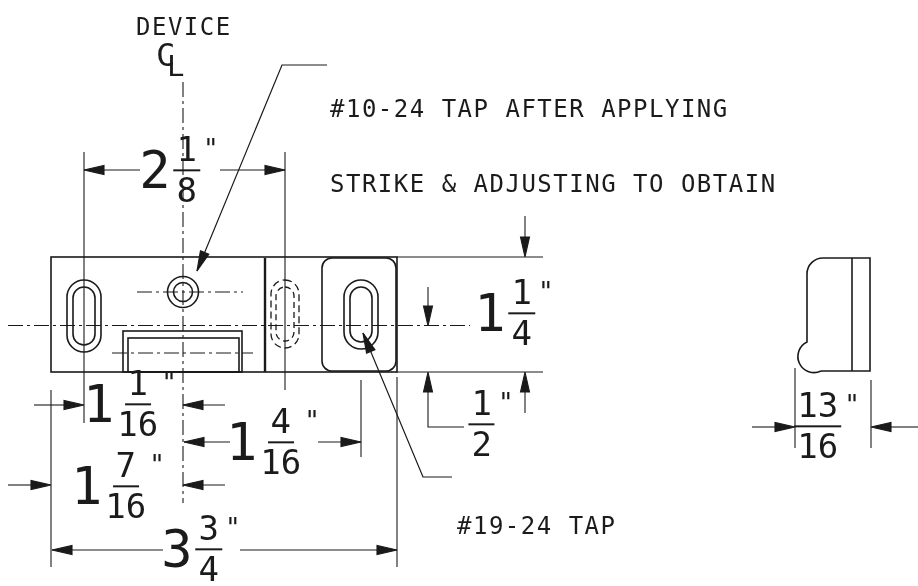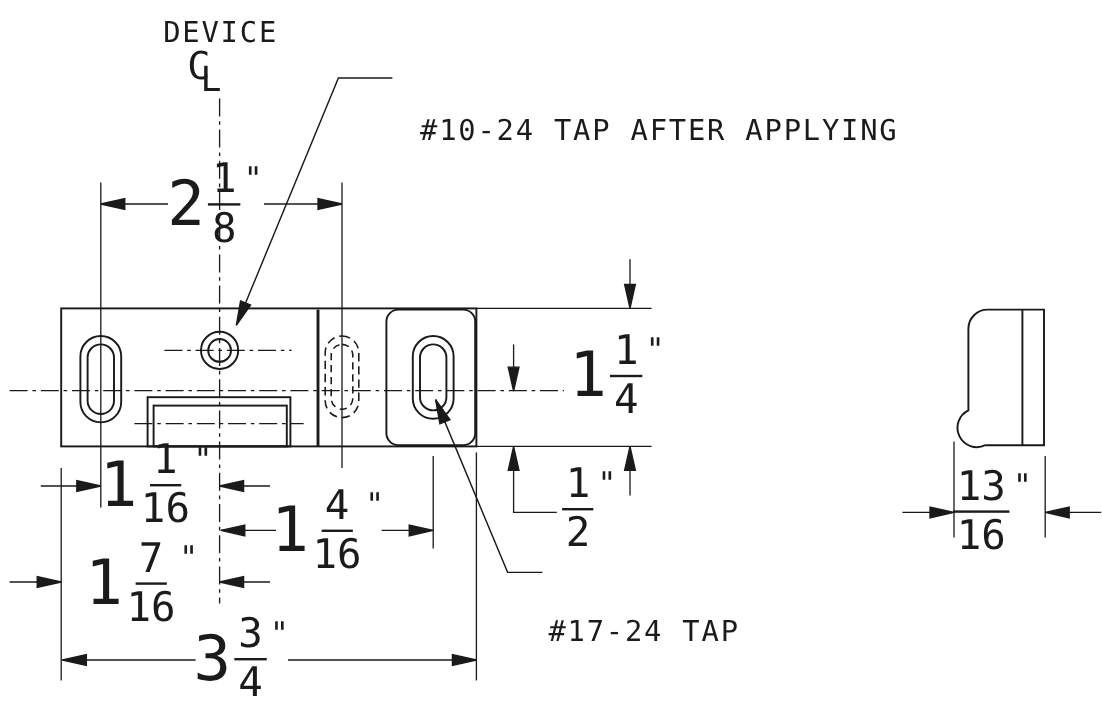--- a/index.html
+++ b/index.html
@@ -120,26 +120,27 @@
         <polyline points="363,333 423,477 452,477"></polyline>
         <polygon points="363,333 374.9,349.7 366.6,353.2" fill="#1a1a1a"></polygon>
       </g>
     </g>
   </svg>
 
   <div class="label device" style="left:136px;top:13px;">DEVICE</div>
   <div class="label clsym" style="left:156px;top:39px;font-size:32px;">C</div>
   <div class="label clsym" style="left:167px;top:52px;font-size:29px;">L</div>
 
-  <div class="label note" style="left:330px;top:47px;margin-left:20px;">
+  <div class="label note" style="left:330px;top:47px;">
     <div>#10-24 TAP AFTER APPLYING</div>
+    <div>STRIKE &amp; ADJUSTING TO OBTAIN</div>
   </div>
 
   <div class="label note" style="left:457px;top:464px;">
-    <div>#17-24 TAP</div>
+    <div>#19-24 TAP</div>
     
     
   </div>
 
   <div class="dim" style="left:179px;top:170px;">
     <span class="whole">2</span>
     <span class="frac">
         <span class="num">1</span>
         <span class="den">8</span>
       </span>

